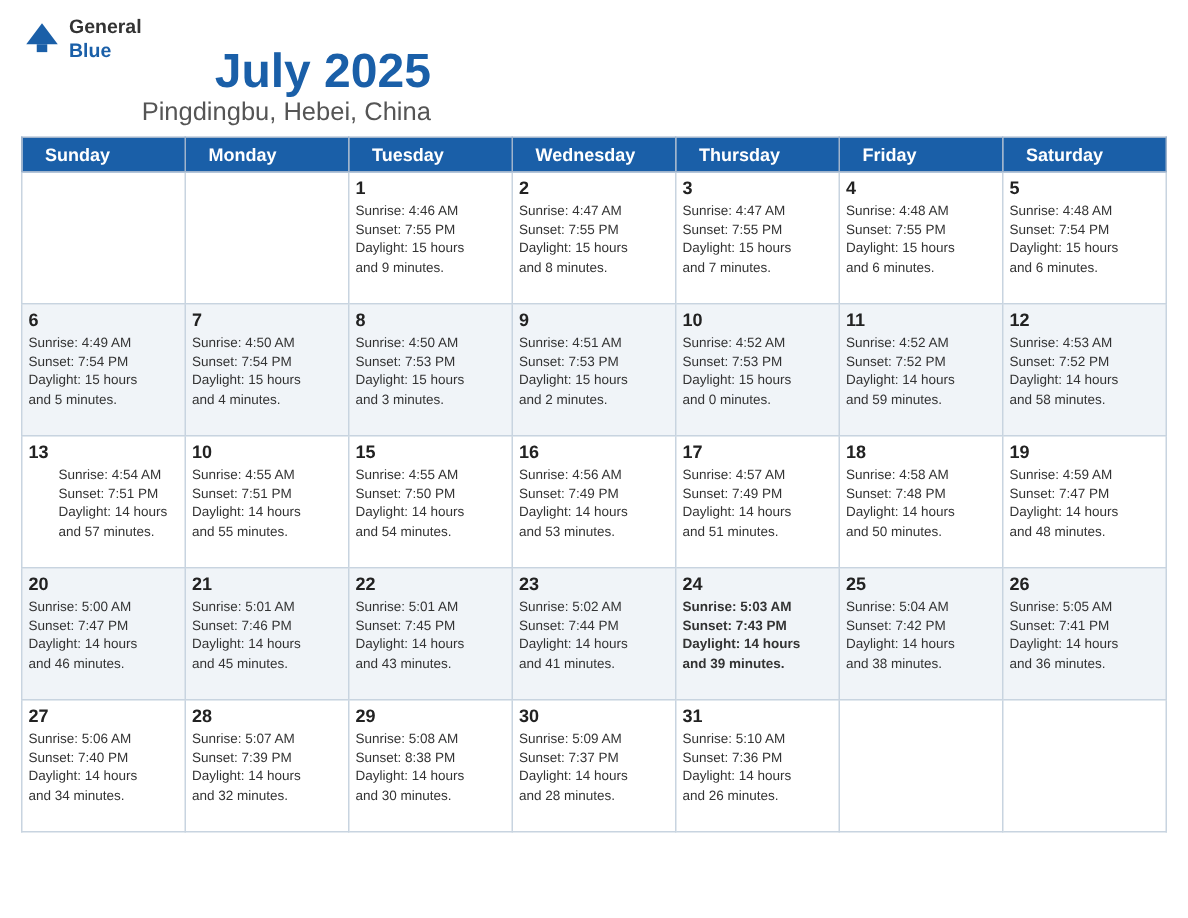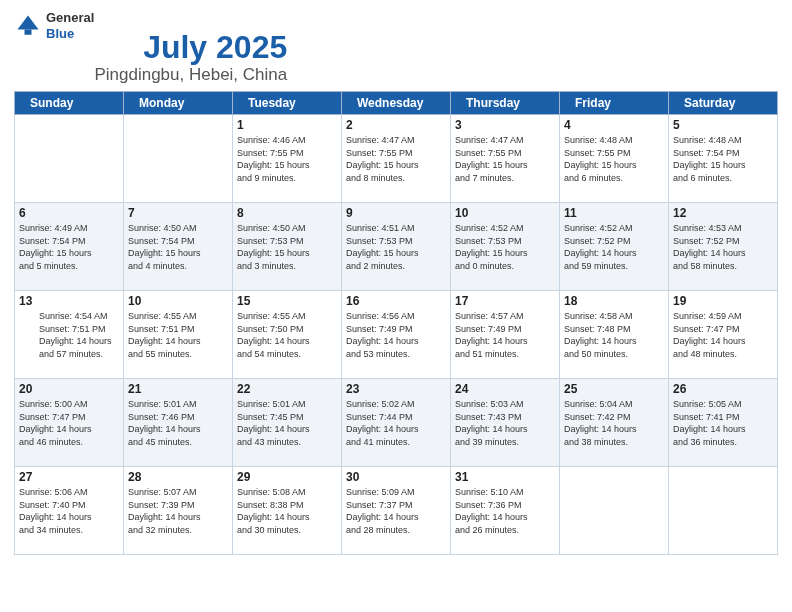--- a/index.html
+++ b/index.html
@@ -294,21 +294,21 @@
           </td>
           <td>
             <span class="day-number">23</span>
             <div class="day-detail" style="white-space: pre-line;">Sunrise: 5:02 AM
 Sunset: 7:44 PM
 Daylight: 14 hours
 and 41 minutes.</div>
           </td>
           <td>
             <span class="day-number">24</span>
-            <div class="day-detail" style="white-space: pre-line;">Sunrise: 5:03 AM
+            <div class="day-detail" style="white-space: pre-line; font-weight: bold;">Sunrise: 5:03 AM
 Sunset: 7:43 PM
 Daylight: 14 hours
 and 39 minutes.</div>
           </td>
           <td>
             <span class="day-number">25</span>
             <div class="day-detail" style="white-space: pre-line;">Sunrise: 5:04 AM
 Sunset: 7:42 PM
 Daylight: 14 hours
 and 38 minutes.</div>

